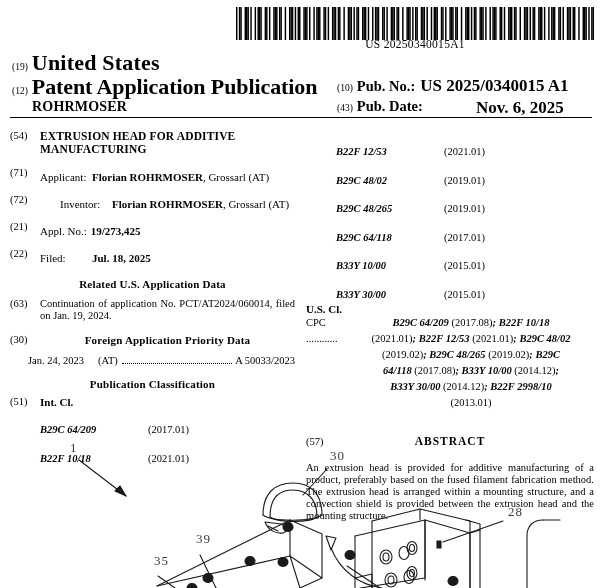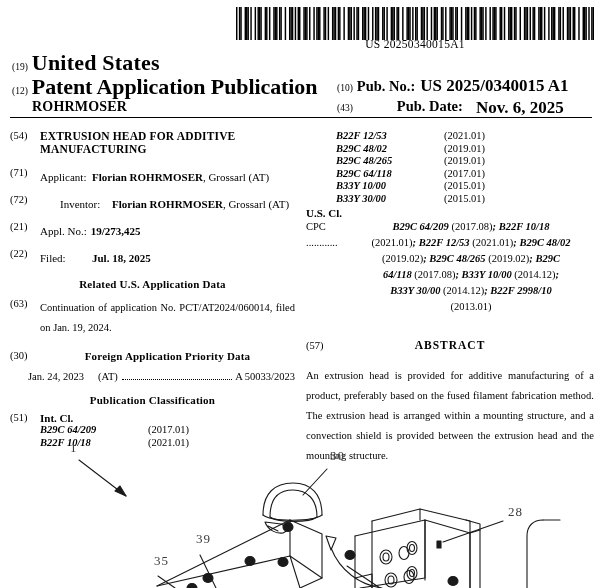--- a/index.html
+++ b/index.html
@@ -87,21 +87,21 @@
     font-family: "Liberation Serif", serif;
     font-weight: bold; font-size: 14.5px; margin-right: 5px;
     white-space: nowrap;
   }
   #pubno-value {
     font-family: "Liberation Serif", serif;
     font-weight: bold; font-size: 17px; white-space: nowrap;
   }
   #pubdate-line {
     position: absolute; left: 337px; top: 48px;
-    display: flex; align-items: baseline; gap: 40px;
+    display: flex; align-items: baseline;
   }
   #pubdate-label {
     font-family: "Liberation Serif", serif;
     font-weight: bold; font-size: 14.5px; white-space: nowrap;
   }
   #pubdate-value {
     position: absolute; left: 139px; top: 0;
     font-family: "Liberation Serif", serif;
     font-weight: bold; font-size: 17px; white-space: nowrap;
   }
@@ -150,29 +150,30 @@
   .centered-head {
     text-align: center;
     font-weight: bold;
     font-size: 11px;
     font-family: "Liberation Serif", serif;
     letter-spacing: 0.2px;
   }
 
   .just-para {
     font-size: 10.5px;
-    line-height: 20px;
+    line-height: 12px;
     text-align: justify;
     font-family: "Liberation Serif", serif;
   }
 
   .ipc-line {
     display: flex;
     font-size: 10.5px;
     line-height: 12.5px;
+    margin-top: 16px;
   }
   .ipc-code {
     width: 108px; flex: 0 0 108px;
     font-weight: bold; font-style: italic;
     font-family: "Liberation Serif", serif;
   }
   .ipc-ver { font-family: "Liberation Serif", serif; }
 
   .priority-row {
     display: flex; align-items: baseline;

